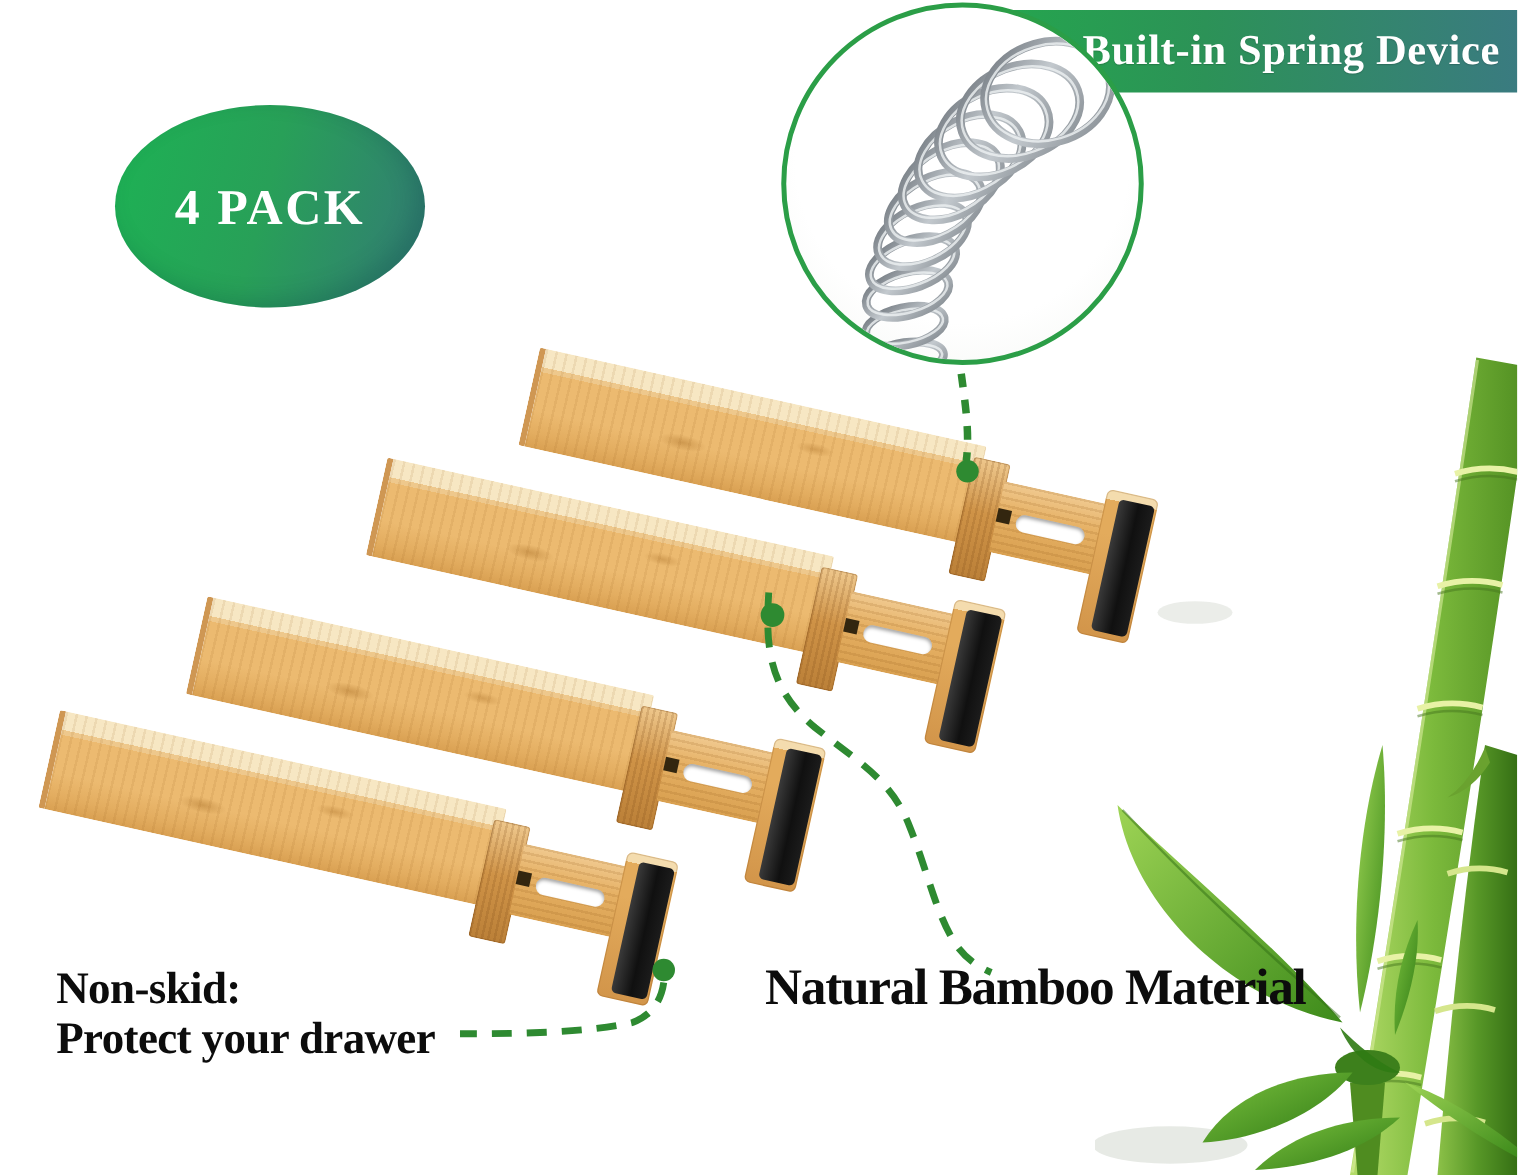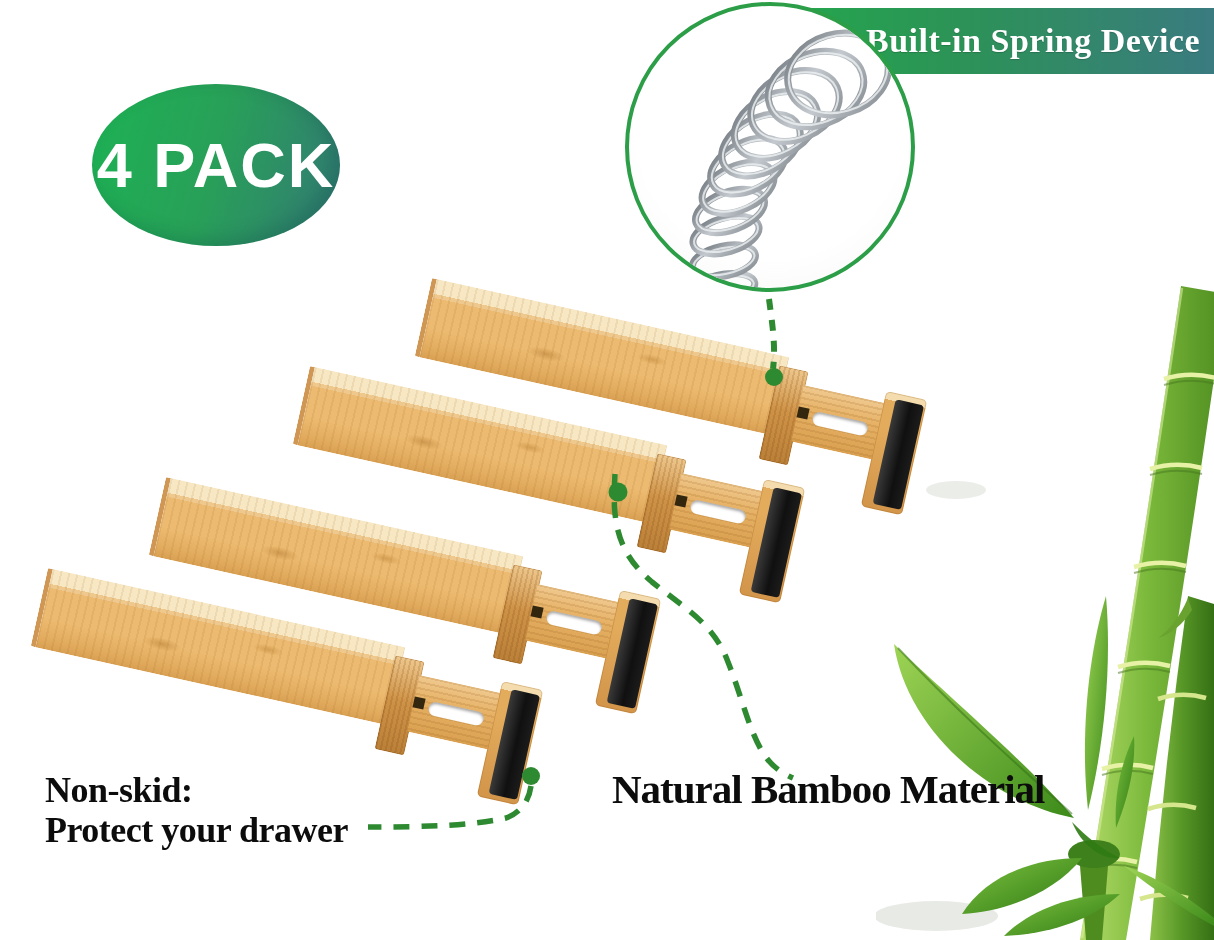--- a/index.html
+++ b/index.html
@@ -26,21 +26,21 @@
   .spring-circle svg{position:absolute;left:-4px;top:-4px;}
   
   .badge{
     position:absolute;left:92px;top:84px;width:248px;height:162px;z-index:2;
     border-radius:50%;
     background:linear-gradient(105deg,#1db254 0%,#28a058 48%,#337a75 100%);
     box-shadow:inset -8px -6px 18px rgba(0,60,60,.22);
     display:flex;align-items:center;justify-content:center;
   }
   .badge span{
-    font-family:Liberation Sans, sans-serif;font-weight:700;font-size:63px;
+    font-family:Liberation Serif, serif;font-weight:700;font-size:40px;
     color:#fff;letter-spacing:2px;
   }
   
   .divider{position:absolute;width:512px;height:132px;transform-origin:0 0;transform:rotate(12.5deg);z-index:4;}
   .d1{left:432px;top:278px;}
   .d2{left:310px;top:366px;}
   .d3{left:166px;top:477px;}
   .d4{left:48px;top:568px;}
   .plank{
     position:absolute;left:0;top:0;width:366px;height:80px;border-radius:2px;

